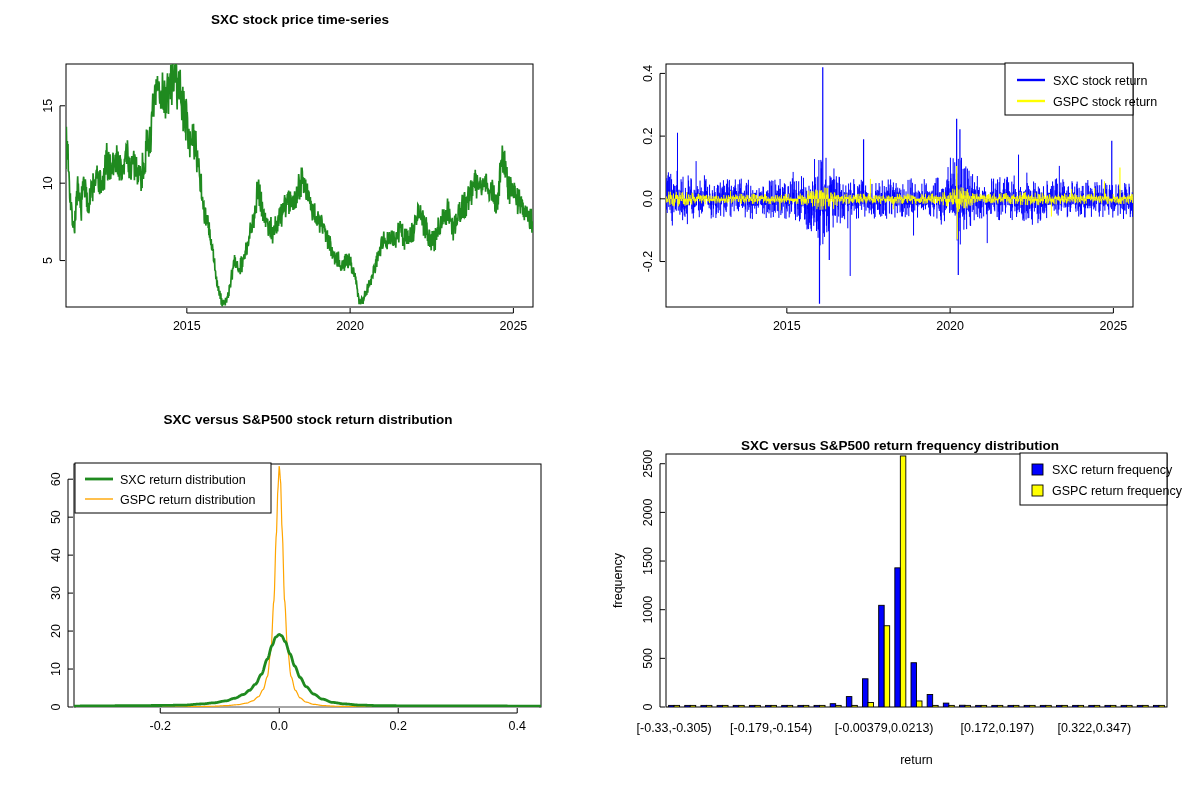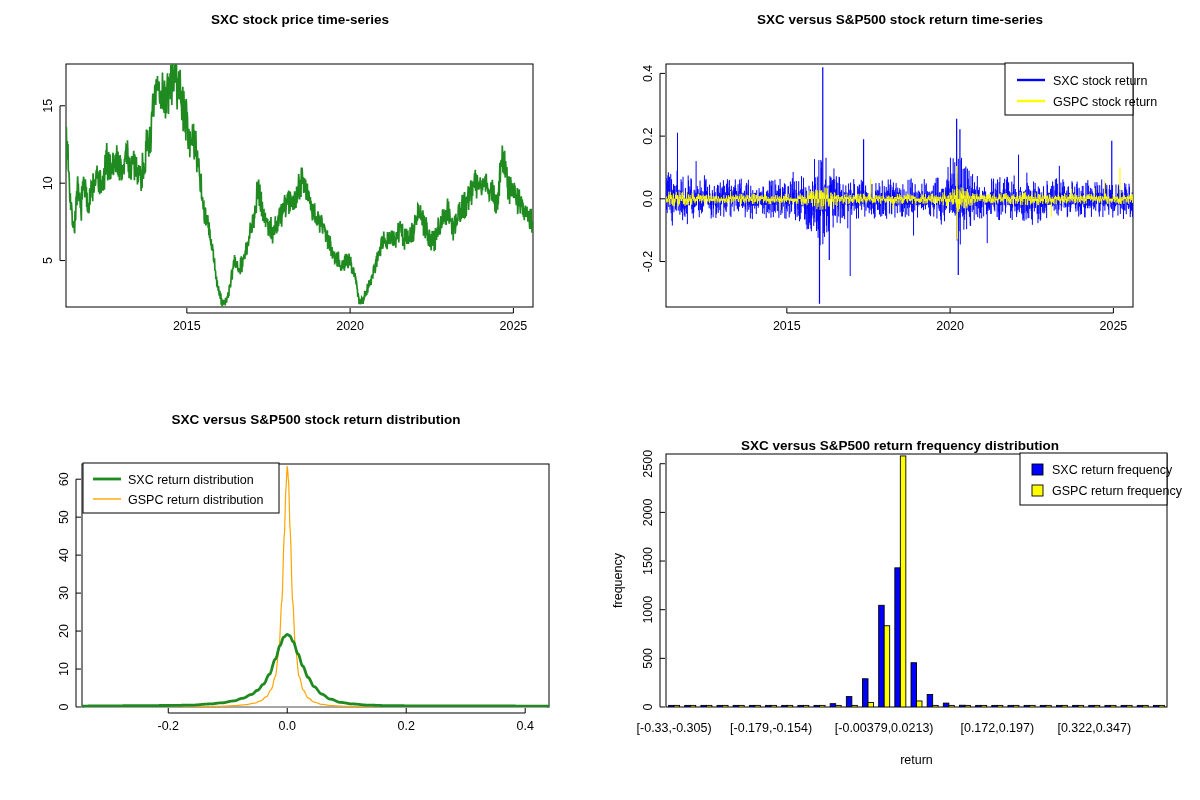--- a/index.html
+++ b/index.html
@@ -1,19 +1,19 @@
 <!DOCTYPE html>
 <html><head>
 <meta charset="utf-8">
 <style>
   html,body{margin:0;padding:0;background:#ffffff;}
   body{width:1200px;height:800px;font-family:"Liberation Sans",sans-serif;color:#000;overflow:hidden;}
   #grid{position:relative;width:1200px;height:784px;}
   .panel{position:absolute;width:600px;height:400px;}
-  .p-tl{left:0;top:0}.p-tr{left:600px;top:0}.p-bl{left:16px;top:400px}.p-br{left:600px;top:400px}
+  .p-tl{left:0;top:0}.p-tr{left:600px;top:0}.p-bl{left:8px;top:400px}.p-br{left:600px;top:400px}
   .ptitle{position:absolute;left:0;right:0;text-align:center;font-weight:bold;font-size:13.5px;letter-spacing:0px;}
   .plotsvg{position:absolute;left:0;top:0;width:600px;height:400px;}
   .tick-lab{font-size:12.5px;fill:#000;font-family:"Liberation Sans",sans-serif;}
   .tick-lab-rot{font-size:12.5px;fill:#000;font-family:"Liberation Sans",sans-serif;}
   .axlabel{font-size:12.5px;fill:#000;font-family:"Liberation Sans",sans-serif;}
   .legtext{font-size:12.5px;fill:#000;font-family:"Liberation Sans",sans-serif;}
   .frame{fill:none;stroke:#000;stroke-width:1;}
   .axline{stroke:#000;stroke-width:1;fill:none;}
   .legbox{fill:#ffffff;stroke:#000;stroke-width:1;}
 </style>
@@ -37,21 +37,20 @@
           <text x="513.4055944055973" y="330" text-anchor="middle" class="tick-lab">2025</text>
           <clipPath id="cl-tl">
             <rect x="66" y="64" width="467" height="243"></rect>
           </clipPath>
           <path d="M 66.00 168.89 L 66.33 126.86 L 66.67 146.60 L 67.00 150.78 L 67.34 141.03 L 67.67 159.76 L 68.00 144.01 L 68.34 170.85 L 68.67 171.72 L 69.00 172.41 L 69.34 181.31 L 69.67 197.37 L 70.01 202.61 L 70.34 193.38 L 70.67 210.16 L 71.01 206.14 L 71.34 201.95 L 71.67 205.86 L 72.01 211.46 L 72.34 225.54 L 72.68 224.88 L 73.01 227.68 L 73.34 226.50 L 73.68 221.91 L 74.01 221.25 L 74.35 230.83 L 74.68 233.32 L 75.01 210.71 L 75.35 220.56 L 75.68 219.03 L 76.01 198.42 L 76.35 198.76 L 76.68 191.14 L 77.02 205.38 L 77.35 183.61 L 77.68 176.39 L 78.02 186.84 L 78.35 183.41 L 78.68 194.93 L 79.02 201.30 L 79.35 195.69 L 79.69 192.62 L 80.02 201.05 L 80.35 207.86 L 80.69 203.22 L 81.02 213.87 L 81.36 220.83 L 81.69 186.38 L 82.02 199.81 L 82.36 191.19 L 82.69 181.36 L 83.02 190.38 L 83.36 179.24 L 83.69 176.70 L 84.03 186.74 L 84.36 183.51 L 84.69 197.39 L 85.03 193.69 L 85.36 179.30 L 85.69 184.54 L 86.03 190.99 L 86.36 187.08 L 86.70 207.08 L 87.03 192.52 L 87.36 211.53 L 87.70 203.51 L 88.03 212.63 L 88.37 202.67 L 88.70 213.24 L 89.03 211.91 L 89.37 203.70 L 89.70 188.22 L 90.03 204.67 L 90.37 191.49 L 90.70 197.79 L 91.04 181.49 L 91.37 181.98 L 91.70 182.10 L 92.04 188.69 L 92.37 183.55 L 92.70 201.12 L 93.04 173.34 L 93.37 178.57 L 93.71 184.12 L 94.04 192.76 L 94.37 180.48 L 94.71 180.26 L 95.04 181.56 L 95.38 185.85 L 95.71 182.55 L 96.04 172.72 L 96.38 169.96 L 96.71 178.67 L 97.04 165.45 L 97.38 178.67 L 97.71 175.74 L 98.05 173.55 L 98.38 187.19 L 98.71 191.84 L 99.05 171.16 L 99.38 191.62 L 99.71 194.17 L 100.05 170.11 L 100.38 171.64 L 100.72 188.97 L 101.05 193.02 L 101.38 188.82 L 101.72 180.44 L 102.05 181.12 L 102.39 186.66 L 102.72 175.73 L 103.05 190.63 L 103.39 181.40 L 103.72 173.16 L 104.05 168.04 L 104.39 189.67 L 104.72 174.02 L 105.06 154.83 L 105.39 163.75 L 105.72 174.67 L 106.06 150.38 L 106.39 156.74 L 106.72 143.06 L 107.06 157.23 L 107.39 169.59 L 107.73 180.49 L 108.06 152.94 L 108.39 163.68 L 108.73 151.89 L 109.06 178.92 L 109.40 154.96 L 109.73 179.64 L 110.06 154.19 L 110.40 173.16 L 110.73 178.90 L 111.06 168.27 L 111.40 174.20 L 111.73 171.39 L 112.07 162.48 L 112.40 173.60 L 112.73 156.24 L 113.07 152.70 L 113.40 175.18 L 113.73 170.12 L 114.07 160.20 L 114.40 167.49 L 114.74 162.41 L 115.07 156.75 L 115.40 157.22 L 115.74 172.27 L 116.07 153.24 L 116.41 168.21 L 116.74 145.38 L 117.07 154.78 L 117.41 171.21 L 117.74 174.29 L 118.07 151.63 L 118.41 176.73 L 118.74 174.74 L 119.08 155.92 L 119.41 180.58 L 119.74 169.37 L 120.08 154.95 L 120.41 159.54 L 120.74 158.75 L 121.08 164.16 L 121.41 180.44 L 121.75 170.23 L 122.08 179.43 L 122.41 165.08 L 122.75 168.50 L 123.08 172.51 L 123.42 166.23 L 123.75 164.16 L 124.08 174.53 L 124.42 158.67 L 124.75 161.95 L 125.08 156.11 L 125.42 150.82 L 125.75 152.51 L 126.09 145.21 L 126.42 145.78 L 126.75 164.03 L 127.09 160.25 L 127.42 140.18 L 127.75 147.89 L 128.09 163.86 L 128.42 172.21 L 128.76 156.41 L 129.09 178.13 L 129.42 160.44 L 129.76 157.66 L 130.09 171.19 L 130.43 162.86 L 130.76 178.07 L 131.09 179.68 L 131.43 168.46 L 131.76 156.08 L 132.09 162.80 L 132.43 164.25 L 132.76 162.95 L 133.10 162.33 L 133.43 156.33 L 133.76 150.80 L 134.10 159.61 L 134.43 180.23 L 134.76 154.27 L 135.10 158.76 L 135.43 157.38 L 135.77 157.72 L 136.10 176.82 L 136.43 157.06 L 136.77 176.25 L 137.10 167.26 L 137.44 184.52 L 137.77 173.26 L 138.10 182.04 L 138.44 179.52 L 138.77 165.11 L 139.10 170.00 L 139.44 167.34 L 139.77 175.64 L 140.11 166.09 L 140.44 169.64 L 140.77 175.76 L 141.11 190.97 L 141.44 180.46 L 141.77 186.01 L 142.11 186.38 L 142.44 152.76 L 142.78 163.71 L 143.11 162.30 L 143.44 179.04 L 143.78 167.58 L 144.11 174.33 L 144.45 171.63 L 144.78 173.78 L 145.11 163.02 L 145.45 172.21 L 145.78 141.06 L 146.11 149.05 L 146.45 129.53 L 146.78 151.29 L 147.12 134.44 L 147.45 130.29 L 147.78 141.88 L 148.12 147.85 L 148.45 145.64 L 148.78 156.68 L 149.12 141.92 L 149.45 138.78 L 149.79 126.65 L 150.12 153.29 L 150.45 142.82 L 150.79 151.95 L 151.12 140.89 L 151.46 115.85 L 151.79 111.65 L 152.12 116.60 L 152.46 104.14 L 152.79 93.52 L 153.12 114.65 L 153.46 100.14 L 153.79 116.68 L 154.13 98.82 L 154.46 96.26 L 154.79 85.37 L 155.13 88.25 L 155.46 84.14 L 155.79 104.97 L 156.13 79.19 L 156.46 91.60 L 156.80 79.31 L 157.13 86.98 L 157.46 76.09 L 157.80 88.98 L 158.13 88.59 L 158.47 90.69 L 158.80 81.30 L 159.13 83.05 L 159.47 97.78 L 159.80 103.73 L 160.13 95.97 L 160.47 91.70 L 160.80 108.80 L 161.14 90.53 L 161.47 100.61 L 161.80 108.80 L 162.14 97.65 L 162.47 72.58 L 162.80 94.26 L 163.14 106.20 L 163.47 109.82 L 163.81 103.67 L 164.14 113.03 L 164.47 80.59 L 164.81 87.50 L 165.14 101.11 L 165.48 118.39 L 165.81 92.38 L 166.14 86.95 L 166.48 113.35 L 166.81 91.47 L 167.14 82.20 L 167.48 73.21 L 167.81 87.33 L 168.15 76.80 L 168.48 113.92 L 168.81 81.60 L 169.15 88.68 L 169.48 80.76 L 169.81 80.72 L 170.15 73.39 L 170.48 99.24 L 170.82 64.77 L 171.15 87.27 L 171.48 68.34 L 171.82 104.89 L 172.15 80.76 L 172.49 64.77 L 172.82 64.77 L 173.15 82.99 L 173.49 90.72 L 173.82 91.35 L 174.15 75.50 L 174.49 76.28 L 174.82 64.77 L 175.16 82.75 L 175.49 64.77 L 175.82 64.77 L 176.16 64.77 L 176.49 65.49 L 176.82 97.65 L 177.16 109.57 L 177.49 77.65 L 177.83 98.40 L 178.16 90.00 L 178.49 81.31 L 178.83 71.32 L 179.16 99.51 L 179.50 83.43 L 179.83 86.79 L 180.16 69.77 L 180.50 90.17 L 180.83 101.93 L 181.16 103.75 L 181.50 106.52 L 181.83 120.15 L 182.17 90.87 L 182.50 96.89 L 182.83 86.72 L 183.17 131.30 L 183.50 98.05 L 183.83 91.13 L 184.17 103.73 L 184.50 100.42 L 184.84 125.92 L 185.17 132.51 L 185.50 114.69 L 185.84 140.45 L 186.17 98.90 L 186.51 104.08 L 186.84 117.31 L 187.17 112.08 L 187.51 118.07 L 187.84 139.13 L 188.17 149.06 L 188.51 146.80 L 188.84 128.85 L 189.18 134.66 L 189.51 138.20 L 189.84 157.34 L 190.18 131.29 L 190.51 142.98 L 190.84 138.69 L 191.18 141.66 L 191.51 145.42 L 191.85 143.85 L 192.18 140.27 L 192.51 124.19 L 192.85 146.01 L 193.18 138.99 L 193.52 123.67 L 193.85 143.24 L 194.18 159.57 L 194.52 130.17 L 194.85 155.22 L 195.18 152.86 L 195.52 156.56 L 195.85 131.00 L 196.19 147.53 L 196.52 156.93 L 196.85 172.27 L 197.19 151.43 L 197.52 151.37 L 197.85 164.36 L 198.19 167.27 L 198.52 161.60 L 198.86 158.31 L 199.19 168.47 L 199.52 175.59 L 199.86 178.51 L 200.19 191.54 L 200.53 174.81 L 200.86 192.35 L 201.19 173.74 L 201.53 198.31 L 201.86 199.46 L 202.19 200.84 L 202.53 196.87 L 202.86 201.97 L 203.20 209.51 L 203.53 202.55 L 203.86 202.15 L 204.20 219.72 L 204.53 223.79 L 204.86 219.68 L 205.20 207.66 L 205.53 208.37 L 205.87 225.59 L 206.20 219.63 L 206.53 218.53 L 206.87 224.29 L 207.20 215.10 L 207.54 218.44 L 207.87 215.31 L 208.20 227.98 L 208.54 223.07 L 208.87 235.35 L 209.20 222.22 L 209.54 237.79 L 209.87 229.20 L 210.21 239.92 L 210.54 240.12 L 210.87 245.16 L 211.21 239.06 L 211.54 248.19 L 211.87 250.27 L 212.21 245.96 L 212.54 245.56 L 212.88 251.04 L 213.21 249.02 L 213.54 260.80 L 213.88 261.61 L 214.21 260.12 L 214.55 258.36 L 214.88 270.03 L 215.21 270.52 L 215.55 271.15 L 215.88 279.25 L 216.21 277.32 L 216.55 277.35 L 216.88 286.48 L 217.22 280.24 L 217.55 287.99 L 217.88 286.38 L 218.22 290.81 L 218.55 286.12 L 218.88 290.85 L 219.22 295.76 L 219.55 291.85 L 219.89 290.76 L 220.22 299.02 L 220.55 293.16 L 220.89 294.33 L 221.22 304.84 L 221.56 298.04 L 221.89 305.68 L 222.22 299.92 L 222.56 304.96 L 222.89 304.45 L 223.22 304.11 L 223.56 299.91 L 223.89 302.38 L 224.23 303.39 L 224.56 300.85 L 224.89 303.40 L 225.23 305.38 L 225.56 297.83 L 225.89 300.33 L 226.23 297.76 L 226.56 302.60 L 226.90 298.57 L 227.23 296.39 L 227.56 297.67 L 227.90 292.21 L 228.23 297.84 L 228.57 292.19 L 228.90 296.17 L 229.23 286.73 L 229.57 287.06 L 229.90 284.95 L 230.23 284.62 L 230.57 287.47 L 230.90 280.93 L 231.24 275.64 L 231.57 269.80 L 231.90 271.74 L 232.24 279.63 L 232.57 268.24 L 232.90 269.11 L 233.24 266.59 L 233.57 260.85 L 233.91 259.98 L 234.24 264.74 L 234.57 255.08 L 234.91 266.49 L 235.24 257.19 L 235.58 267.85 L 235.91 263.88 L 236.24 267.64 L 236.58 262.88 L 236.91 264.37 L 237.24 261.14 L 237.58 266.32 L 237.91 269.90 L 238.25 270.95 L 238.58 270.23 L 238.91 270.44 L 239.25 269.70 L 239.58 268.23 L 239.91 271.07 L 240.25 274.26 L 240.58 258.12 L 240.92 264.12 L 241.25 256.27 L 241.58 266.01 L 241.92 272.22 L 242.25 262.75 L 242.59 267.03 L 242.92 258.07 L 243.25 257.93 L 243.59 259.13 L 243.92 255.13 L 244.25 254.36 L 244.59 258.42 L 244.92 258.27 L 245.26 250.59 L 245.59 255.84 L 245.92 242.63 L 246.26 253.59 L 246.59 246.16 L 246.92 254.76 L 247.26 245.00 L 247.59 241.55 L 247.93 243.41 L 248.26 246.10 L 248.59 243.84 L 248.93 237.10 L 249.26 235.56 L 249.60 238.62 L 249.93 229.18 L 250.26 222.61 L 250.60 226.52 L 250.93 233.30 L 251.26 225.98 L 251.60 224.24 L 251.93 232.80 L 252.27 227.59 L 252.60 214.55 L 252.93 215.35 L 253.27 222.49 L 253.60 224.22 L 253.93 227.93 L 254.27 212.74 L 254.60 218.52 L 254.94 205.57 L 255.27 213.64 L 255.60 208.73 L 255.94 207.71 L 256.27 213.08 L 256.61 196.36 L 256.94 181.78 L 257.27 192.67 L 257.61 191.97 L 257.94 199.24 L 258.27 190.59 L 258.61 179.64 L 258.94 187.53 L 259.28 206.06 L 259.61 196.36 L 259.94 184.43 L 260.28 206.33 L 260.61 211.64 L 260.94 207.23 L 261.28 191.77 L 261.61 216.53 L 261.95 211.66 L 262.28 201.86 L 262.61 208.80 L 262.95 220.95 L 263.28 216.47 L 263.62 210.35 L 263.95 210.09 L 264.28 222.75 L 264.62 221.45 L 264.95 219.20 L 265.28 212.84 L 265.62 226.94 L 265.95 218.66 L 266.29 221.13 L 266.62 217.84 L 266.95 221.19 L 267.29 222.30 L 267.62 218.73 L 267.95 225.23 L 268.29 235.84 L 268.62 232.26 L 268.96 228.87 L 269.29 233.72 L 269.62 222.60 L 269.96 220.89 L 270.29 237.42 L 270.63 229.15 L 270.96 216.93 L 271.29 239.18 L 271.63 234.11 L 271.96 228.00 L 272.29 226.92 L 272.63 243.58 L 272.96 230.97 L 273.30 232.99 L 273.63 233.32 L 273.96 225.48 L 274.30 234.79 L 274.63 233.00 L 274.96 229.56 L 275.30 216.22 L 275.63 230.82 L 275.97 225.89 L 276.30 222.27 L 276.63 233.57 L 276.97 220.88 L 277.30 225.37 L 277.64 231.54 L 277.97 217.56 L 278.30 215.49 L 278.64 225.87 L 278.97 216.38 L 279.30 208.32 L 279.64 219.92 L 279.97 214.14 L 280.31 206.76 L 280.64 223.79 L 280.97 208.97 L 281.31 204.12 L 281.64 226.84 L 281.97 216.55 L 282.31 212.57 L 282.64 214.35 L 282.98 203.09 L 283.31 212.61 L 283.64 205.46 L 283.98 208.96 L 284.31 200.23 L 284.65 195.11 L 284.98 211.64 L 285.31 197.58 L 285.65 217.22 L 285.98 210.15 L 286.31 201.66 L 286.65 198.69 L 286.98 204.92 L 287.32 193.99 L 287.65 203.09 L 287.98 192.22 L 288.32 200.98 L 288.65 190.63 L 288.98 214.02 L 289.32 192.71 L 289.65 193.80 L 289.99 211.54 L 290.32 191.43 L 290.65 198.93 L 290.99 203.92 L 291.32 207.11 L 291.66 200.83 L 291.99 201.73 L 292.32 197.76 L 292.66 198.44 L 292.99 209.91 L 293.32 207.86 L 293.66 195.45 L 293.99 209.57 L 294.33 198.15 L 294.66 191.20 L 294.99 208.43 L 295.33 201.49 L 295.66 195.87 L 295.99 208.10 L 296.33 196.33 L 296.66 186.60 L 297.00 203.20 L 297.33 186.46 L 297.66 199.15 L 298.00 192.09 L 298.33 185.82 L 298.67 173.99 L 299.00 178.12 L 299.33 187.83 L 299.67 199.36 L 300.00 181.84 L 300.33 179.65 L 300.67 192.85 L 301.00 196.92 L 301.34 167.59 L 301.67 184.01 L 302.00 167.48 L 302.34 171.82 L 302.67 183.59 L 303.01 177.78 L 303.34 177.97 L 303.67 192.96 L 304.01 191.58 L 304.34 178.24 L 304.67 179.36 L 305.01 179.97 L 305.34 192.34 L 305.68 179.58 L 306.01 198.15 L 306.34 199.88 L 306.68 192.10 L 307.01 195.49 L 307.34 183.52 L 307.68 198.04 L 308.01 201.22 L 308.35 190.25 L 308.68 195.01 L 309.01 191.45 L 309.35 200.62 L 309.68 201.91 L 310.02 203.94 L 310.35 196.99 L 310.68 209.90 L 311.02 200.66 L 311.35 211.10 L 311.68 205.23 L 312.02 213.62 L 312.35 220.45 L 312.69 203.77 L 313.02 212.45 L 313.35 207.47 L 313.69 204.75 L 314.02 214.53 L 314.35 219.82 L 314.69 203.30 L 315.02 222.56 L 315.36 221.34 L 315.69 221.03 L 316.02 221.93 L 316.36 224.21 L 316.69 216.01 L 317.03 225.76 L 317.36 219.65 L 317.69 216.38 L 318.03 211.39 L 318.36 224.42 L 318.69 214.71 L 319.03 216.64 L 319.36 221.20 L 319.70 232.82 L 320.03 222.40 L 320.36 216.18 L 320.70 226.41 L 321.03 225.17 L 321.36 214.98 L 321.70 216.68 L 322.03 220.20 L 322.37 230.68 L 322.70 233.73 L 323.03 223.39 L 323.37 226.61 L 323.70 225.57 L 324.04 226.32 L 324.37 225.57 L 324.70 226.68 L 325.04 232.23 L 325.37 228.49 L 325.70 241.89 L 326.04 231.16 L 326.37 234.40 L 326.71 239.36 L 327.04 238.24 L 327.37 230.23 L 327.71 248.87 L 328.04 244.52 L 328.37 235.88 L 328.71 234.94 L 329.04 248.21 L 329.38 236.65 L 329.71 250.78 L 330.04 236.17 L 330.38 240.13 L 330.71 243.01 L 331.05 255.15 L 331.38 255.06 L 331.71 253.28 L 332.05 247.04 L 332.38 258.69 L 332.71 250.47 L 333.05 257.46 L 333.38 251.72 L 333.72 254.65 L 334.05 252.87 L 334.38 252.61 L 334.72 264.51 L 335.05 256.83 L 335.38 261.73 L 335.72 262.47 L 336.05 256.32 L 336.39 253.41 L 336.72 253.26 L 337.05 265.03 L 337.39 266.68 L 337.72 254.55 L 338.06 262.42 L 338.39 251.42 L 338.72 262.38 L 339.06 266.65 L 339.39 260.12 L 339.72 266.84 L 340.06 265.74 L 340.39 266.19 L 340.73 269.33 L 341.06 268.95 L 341.39 270.53 L 341.73 269.22 L 342.06 262.63 L 342.39 260.40 L 342.73 264.98 L 343.06 265.28 L 343.40 268.65 L 343.73 260.64 L 344.06 260.24 L 344.40 270.85 L 344.73 255.69 L 345.07 267.50 L 345.40 254.08 L 345.73 261.45 L 346.07 264.60 L 346.40 253.83 L 346.73 265.73 L 347.07 254.80 L 347.40 260.13 L 347.74 266.26 L 348.07 268.21 L 348.40 265.03 L 348.74 258.68 L 349.07 253.58 L 349.40 265.50 L 349.74 262.64 L 350.07 257.04 L 350.41 262.25 L 350.74 256.87 L 351.07 264.32 L 351.41 264.07 L 351.74 273.57 L 352.08 270.11 L 352.41 269.54 L 352.74 274.25 L 353.08 269.68 L 353.41 267.49 L 353.74 268.92 L 354.08 277.01 L 354.41 272.99 L 354.75 274.22 L 355.08 273.03 L 355.41 279.71 L 355.75 276.54 L 356.08 284.55 L 356.41 280.39 L 356.75 284.38 L 357.08 288.25 L 357.42 289.70 L 357.75 296.97 L 358.08 293.17 L 358.42 295.59 L 358.75 297.34 L 359.09 304.10 L 359.42 301.21 L 359.75 298.75 L 360.09 303.19 L 360.42 303.40 L 360.75 304.19 L 361.09 299.80 L 361.42 300.87 L 361.76 297.50 L 362.09 298.11 L 362.42 301.51 L 362.76 300.91 L 363.09 303.85 L 363.42 298.83 L 363.76 297.78 L 364.09 298.51 L 364.43 296.76 L 364.76 290.68 L 365.09 296.31 L 365.43 295.59 L 365.76 295.40 L 366.10 292.31 L 366.43 291.37 L 366.76 294.92 L 367.10 288.52 L 367.43 283.88 L 367.76 292.82 L 368.10 285.17 L 368.43 287.98 L 368.77 282.64 L 369.10 280.22 L 369.43 286.31 L 369.77 283.64 L 370.10 280.65 L 370.43 283.03 L 370.77 279.13 L 371.10 284.86 L 371.44 276.43 L 371.77 276.11 L 372.10 274.80 L 372.44 277.54 L 372.77 277.76 L 373.11 273.91 L 373.44 266.69 L 373.77 265.96 L 374.11 270.14 L 374.44 266.05 L 374.77 268.70 L 375.11 273.23 L 375.44 269.61 L 375.78 259.37 L 376.11 262.29 L 376.44 255.70 L 376.78 266.94 L 377.11 252.31 L 377.44 253.67 L 377.78 261.33 L 378.11 254.85 L 378.45 250.74 L 378.78 253.91 L 379.11 254.83 L 379.45 254.66 L 379.78 247.82 L 380.12 247.35 L 380.45 256.21 L 380.78 246.64 L 381.12 239.94 L 381.45 237.82 L 381.78 236.33 L 382.12 243.91 L 382.45 248.09 L 382.79 248.06 L 383.12 245.98 L 383.45 239.69 L 383.79 231.63 L 384.12 241.02 L 384.45 243.74 L 384.79 237.91 L 385.12 242.38 L 385.46 240.23 L 385.79 245.37 L 386.12 246.80 L 386.46 247.26 L 386.79 241.66 L 387.13 249.13 L 387.46 232.01 L 387.79 243.34 L 388.13 235.74 L 388.46 244.09 L 388.79 242.24 L 389.13 234.87 L 389.46 231.99 L 389.80 238.35 L 390.13 234.66 L 390.46 244.29 L 390.80 240.50 L 391.13 240.56 L 391.46 230.44 L 391.80 237.89 L 392.13 230.58 L 392.47 242.58 L 392.80 245.36 L 393.13 241.88 L 393.47 245.86 L 393.80 231.37 L 394.14 237.10 L 394.47 245.08 L 394.80 237.42 L 395.14 241.18 L 395.47 243.18 L 395.80 247.80 L 396.14 233.33 L 396.47 232.14 L 396.81 239.54 L 397.14 235.43 L 397.47 236.70 L 397.81 233.01 L 398.14 222.71 L 398.47 235.58 L 398.81 242.54 L 399.14 227.61 L 399.48 227.36 L 399.81 225.62 L 400.14 221.12 L 400.48 225.97 L 400.81 224.17 L 401.15 232.73 L 401.48 229.75 L 401.81 235.74 L 402.15 236.86 L 402.48 223.86 L 402.81 246.04 L 403.15 238.10 L 403.48 243.82 L 403.82 237.77 L 404.15 238.71 L 404.48 249.63 L 404.82 228.83 L 405.15 229.46 L 405.48 234.65 L 405.82 230.78 L 406.15 241.42 L 406.49 228.82 L 406.82 244.03 L 407.15 232.87 L 407.49 231.76 L 407.82 231.52 L 408.16 241.77 L 408.49 243.86 L 408.82 236.00 L 409.16 242.13 L 409.49 238.65 L 409.82 241.91 L 410.16 227.25 L 410.49 240.56 L 410.83 238.46 L 411.16 240.11 L 411.49 242.53 L 411.83 222.89 L 412.16 240.02 L 412.49 233.06 L 412.83 241.99 L 413.16 224.58 L 413.50 241.03 L 413.83 233.94 L 414.16 232.52 L 414.50 228.69 L 414.83 216.34 L 415.17 216.73 L 415.50 215.18 L 415.83 222.74 L 416.17 218.47 L 416.50 224.88 L 416.83 216.56 L 417.17 220.41 L 417.50 219.90 L 417.84 204.43 L 418.17 205.04 L 418.50 218.39 L 418.84 213.50 L 419.17 217.55 L 419.50 215.17 L 419.84 218.06 L 420.17 206.17 L 420.51 205.20 L 420.84 218.81 L 421.17 220.11 L 421.51 212.98 L 421.84 215.09 L 422.18 225.47 L 422.51 212.13 L 422.84 210.30 L 423.18 215.40 L 423.51 235.78 L 423.84 220.57 L 424.18 215.59 L 424.51 222.15 L 424.85 221.15 L 425.18 238.32 L 425.51 226.82 L 425.85 235.09 L 426.18 217.16 L 426.51 224.44 L 426.85 222.44 L 427.18 232.77 L 427.52 240.88 L 427.85 234.06 L 428.18 242.82 L 428.52 245.87 L 428.85 236.74 L 429.19 229.64 L 429.52 230.83 L 429.85 247.09 L 430.19 234.88 L 430.52 244.91 L 430.85 243.73 L 431.19 250.35 L 431.52 234.05 L 431.86 245.99 L 432.19 231.08 L 432.52 245.46 L 432.86 244.66 L 433.19 236.62 L 433.52 233.41 L 433.86 230.85 L 434.19 251.23 L 434.53 232.36 L 434.86 237.71 L 435.19 249.94 L 435.53 228.04 L 435.86 234.57 L 436.20 232.09 L 436.53 240.08 L 436.86 229.07 L 437.20 235.05 L 437.53 227.06 L 437.86 236.65 L 438.20 217.60 L 438.53 220.51 L 438.87 232.21 L 439.20 233.58 L 439.53 233.84 L 439.87 229.50 L 440.20 234.17 L 440.53 225.41 L 440.87 216.96 L 441.20 216.98 L 441.54 228.07 L 441.87 225.29 L 442.20 223.74 L 442.54 209.23 L 442.87 224.15 L 443.21 210.04 L 443.54 219.10 L 443.87 209.36 L 444.21 213.67 L 444.54 221.66 L 444.87 217.05 L 445.21 222.77 L 445.54 224.30 L 445.88 210.02 L 446.21 225.10 L 446.54 213.49 L 446.88 220.71 L 447.21 208.61 L 447.54 198.54 L 447.88 213.68 L 448.21 220.96 L 448.55 201.43 L 448.88 218.03 L 449.21 223.67 L 449.55 208.83 L 449.88 214.45 L 450.22 220.87 L 450.55 220.91 L 450.88 220.46 L 451.22 218.91 L 451.55 222.09 L 451.88 234.54 L 452.22 217.73 L 452.55 224.74 L 452.89 224.14 L 453.22 240.52 L 453.55 221.88 L 453.89 227.32 L 454.22 228.94 L 454.55 217.51 L 454.89 215.54 L 455.22 233.65 L 455.56 228.59 L 455.89 213.88 L 456.22 226.18 L 456.56 222.29 L 456.89 225.02 L 457.23 223.17 L 457.56 217.87 L 457.89 221.03 L 458.23 210.57 L 458.56 204.24 L 458.89 210.70 L 459.23 214.64 L 459.56 201.99 L 459.90 219.78 L 460.23 221.89 L 460.56 219.44 L 460.90 207.99 L 461.23 219.10 L 461.56 209.22 L 461.90 201.72 L 462.23 194.87 L 462.57 200.52 L 462.90 217.94 L 463.23 195.34 L 463.57 216.63 L 463.90 217.11 L 464.24 193.84 L 464.57 192.09 L 464.90 198.77 L 465.24 217.86 L 465.57 201.20 L 465.90 197.04 L 466.24 216.19 L 466.57 201.57 L 466.91 198.76 L 467.24 199.54 L 467.57 203.00 L 467.91 192.83 L 468.24 186.21 L 468.57 210.08 L 468.91 199.19 L 469.24 192.06 L 469.58 201.14 L 469.91 187.34 L 470.24 194.36 L 470.58 182.20 L 470.91 180.46 L 471.25 182.96 L 471.58 205.00 L 471.91 194.67 L 472.25 183.26 L 472.58 196.10 L 472.91 183.13 L 473.25 183.67 L 473.58 186.94 L 473.92 184.22 L 474.25 179.82 L 474.58 173.07 L 474.92 188.26 L 475.25 169.80 L 475.58 190.87 L 475.92 173.58 L 476.25 177.42 L 476.59 198.45 L 476.92 185.22 L 477.25 175.07 L 477.59 180.21 L 477.92 186.43 L 478.26 182.71 L 478.59 189.78 L 478.92 187.12 L 479.26 188.70 L 479.59 181.18 L 479.92 183.68 L 480.26 177.20 L 480.59 188.58 L 480.93 180.38 L 481.26 191.15 L 481.59 195.28 L 481.93 190.10 L 482.26 185.41 L 482.59 190.29 L 482.93 178.28 L 483.26 181.92 L 483.60 187.10 L 483.93 184.99 L 484.26 185.65 L 484.60 186.63 L 484.93 178.47 L 485.27 176.08 L 485.60 191.84 L 485.93 174.90 L 486.27 173.83 L 486.60 186.25 L 486.93 188.64 L 487.27 182.69 L 487.60 188.54 L 487.94 191.44 L 488.27 190.76 L 488.60 194.42 L 488.94 193.10 L 489.27 200.28 L 489.60 199.84 L 489.94 189.58 L 490.27 192.17 L 490.61 192.89 L 490.94 182.40 L 491.27 192.97 L 491.61 190.81 L 491.94 200.70 L 492.28 179.81 L 492.61 183.91 L 492.94 198.39 L 493.28 202.18 L 493.61 199.37 L 493.94 185.17 L 494.28 203.98 L 494.61 194.37 L 494.95 211.84 L 495.28 201.45 L 495.61 194.47 L 495.95 213.52 L 496.28 210.57 L 496.61 194.50 L 496.95 209.05 L 497.28 197.69 L 497.62 209.74 L 497.95 192.64 L 498.28 204.60 L 498.62 191.17 L 498.95 180.96 L 499.29 195.97 L 499.62 172.01 L 499.95 162.82 L 500.29 182.42 L 500.62 167.72 L 500.95 161.24 L 501.29 159.97 L 501.62 166.99 L 501.96 162.15 L 502.29 145.63 L 502.62 154.19 L 502.96 172.70 L 503.29 153.42 L 503.62 151.90 L 503.96 167.79 L 504.29 174.41 L 504.63 150.82 L 504.96 173.07 L 505.29 177.58 L 505.63 161.01 L 505.96 167.94 L 506.30 169.88 L 506.63 170.26 L 506.96 166.89 L 507.30 187.21 L 507.63 184.75 L 507.96 199.46 L 508.30 185.51 L 508.63 176.36 L 508.97 189.02 L 509.30 176.43 L 509.63 204.11 L 509.97 177.95 L 510.30 185.31 L 510.63 176.98 L 510.97 181.44 L 511.30 196.56 L 511.64 187.80 L 511.97 183.82 L 512.30 184.00 L 512.64 191.70 L 512.97 196.36 L 513.31 188.02 L 513.64 198.33 L 513.97 187.78 L 514.31 182.70 L 514.64 187.12 L 514.97 185.81 L 515.31 198.01 L 515.64 194.36 L 515.98 200.08 L 516.31 205.30 L 516.64 197.84 L 516.98 202.38 L 517.31 188.07 L 517.64 214.11 L 517.98 208.62 L 518.31 189.29 L 518.65 195.79 L 518.98 202.51 L 519.31 189.50 L 519.65 204.84 L 519.98 204.61 L 520.32 213.57 L 520.65 196.67 L 520.98 197.40 L 521.32 197.30 L 521.65 207.11 L 521.98 199.87 L 522.32 200.31 L 522.65 214.85 L 522.99 202.62 L 523.32 214.39 L 523.65 213.80 L 523.99 213.29 L 524.32 220.12 L 524.65 207.69 L 524.99 210.30 L 525.32 205.54 L 525.66 216.97 L 525.99 211.33 L 526.32 206.63 L 526.66 207.77 L 526.99 207.69 L 527.33 217.14 L 527.66 215.69 L 527.99 221.59 L 528.33 217.04 L 528.66 210.66 L 528.99 220.29 L 529.33 221.74 L 529.66 228.03 L 530.00 228.81 L 530.33 208.80 L 530.66 229.04 L 531.00 223.39 L 531.33 208.88 L 531.66 222.28 L 532.00 232.64 L 532.33 222.39 L 532.67 226.79 L 533.00 221.33" fill="none" stroke="#1F8A1F" stroke-width="1.7" clip-path="url(#cl-tl)"></path>
         </g>
     </svg>
   </div>
 
   <div class="panel p-tr">
-    <div class="ptitle" style="top:12px;">SXC versus S&amp;P500 stock return time-series</div>
     <svg class="plotsvg" viewBox="0 0 600 400">
       <g id="tr-group">
           <rect x="66" y="64" width="467" height="243" class="frame"></rect>
           <path d="M 60 261.53548387096777 L 60 73.4064516129032 M 60 261.53548387096777 L 65 261.53548387096777 M 60 198.8258064516129 L 65 198.8258064516129 M 60 136.11612903225807 L 65 136.11612903225807 M 60 73.4064516129032 L 65 73.4064516129032" class="axline"></path>
           <text x="52" y="261.53548387096777" text-anchor="middle" class="tick-lab-rot" transform="rotate(-90 52 261.53548387096777)">-0.2</text>
           <text x="52" y="198.8258064516129" text-anchor="middle" class="tick-lab-rot" transform="rotate(-90 52 198.8258064516129)">0.0</text>
           <text x="52" y="136.11612903225807" text-anchor="middle" class="tick-lab-rot" transform="rotate(-90 52 136.11612903225807)">0.2</text>
           <text x="52" y="73.4064516129032" text-anchor="middle" class="tick-lab-rot" transform="rotate(-90 52 73.4064516129032)">0.4</text>
           <path d="M 186.83216783216972 313 L 513.4055944055973 313 M 186.83216783216972 308 L 186.83216783216972 313 M 350.1188811188835 308 L 350.1188811188835 313 M 513.4055944055973 308 L 513.4055944055973 313" class="axline"></path>
           <text x="186.83216783216972" y="330" text-anchor="middle" class="tick-lab">2015</text>

